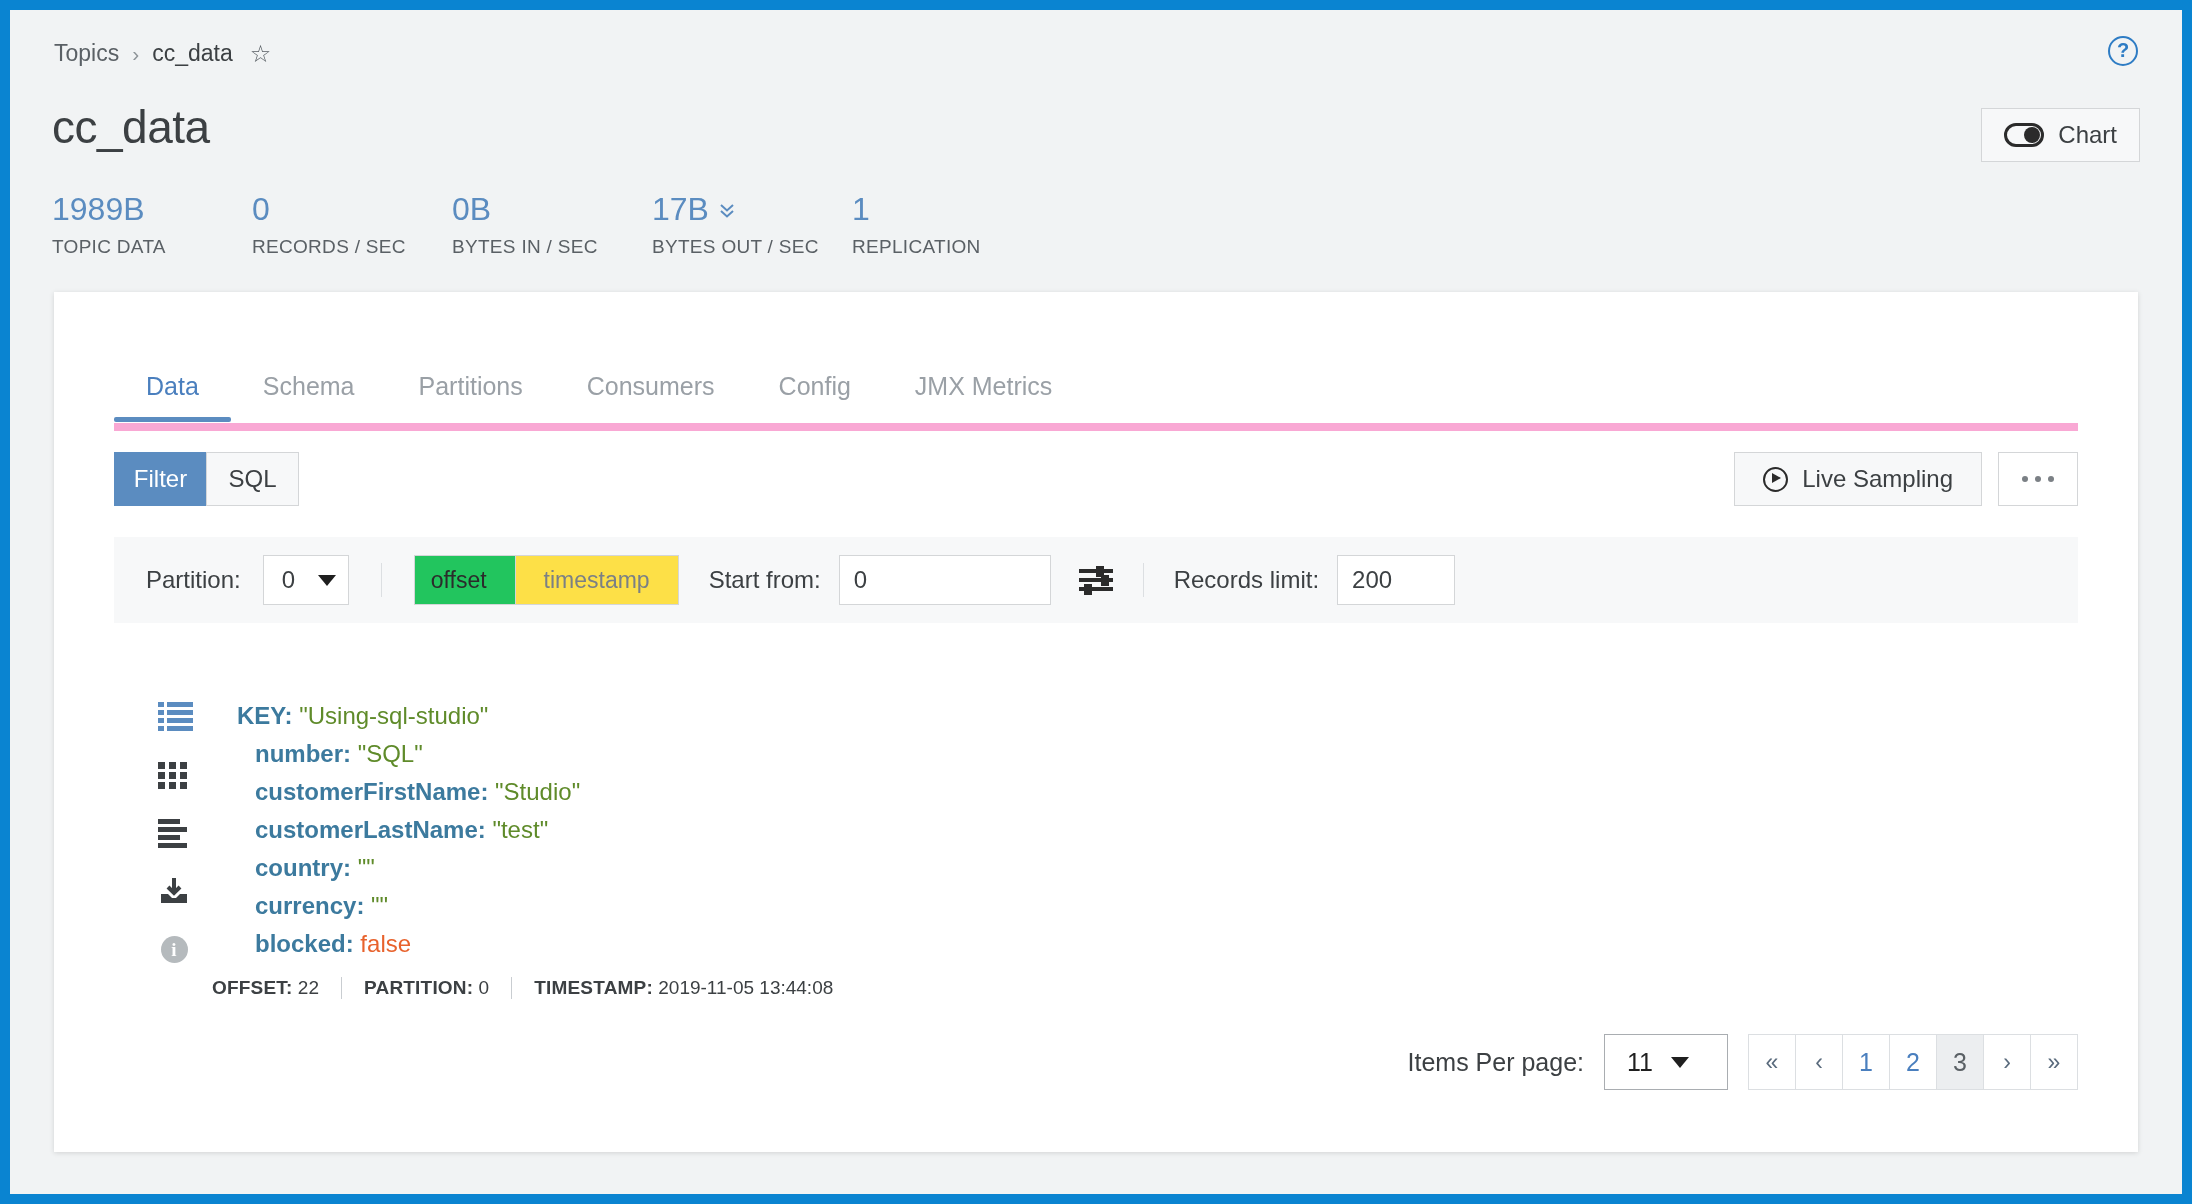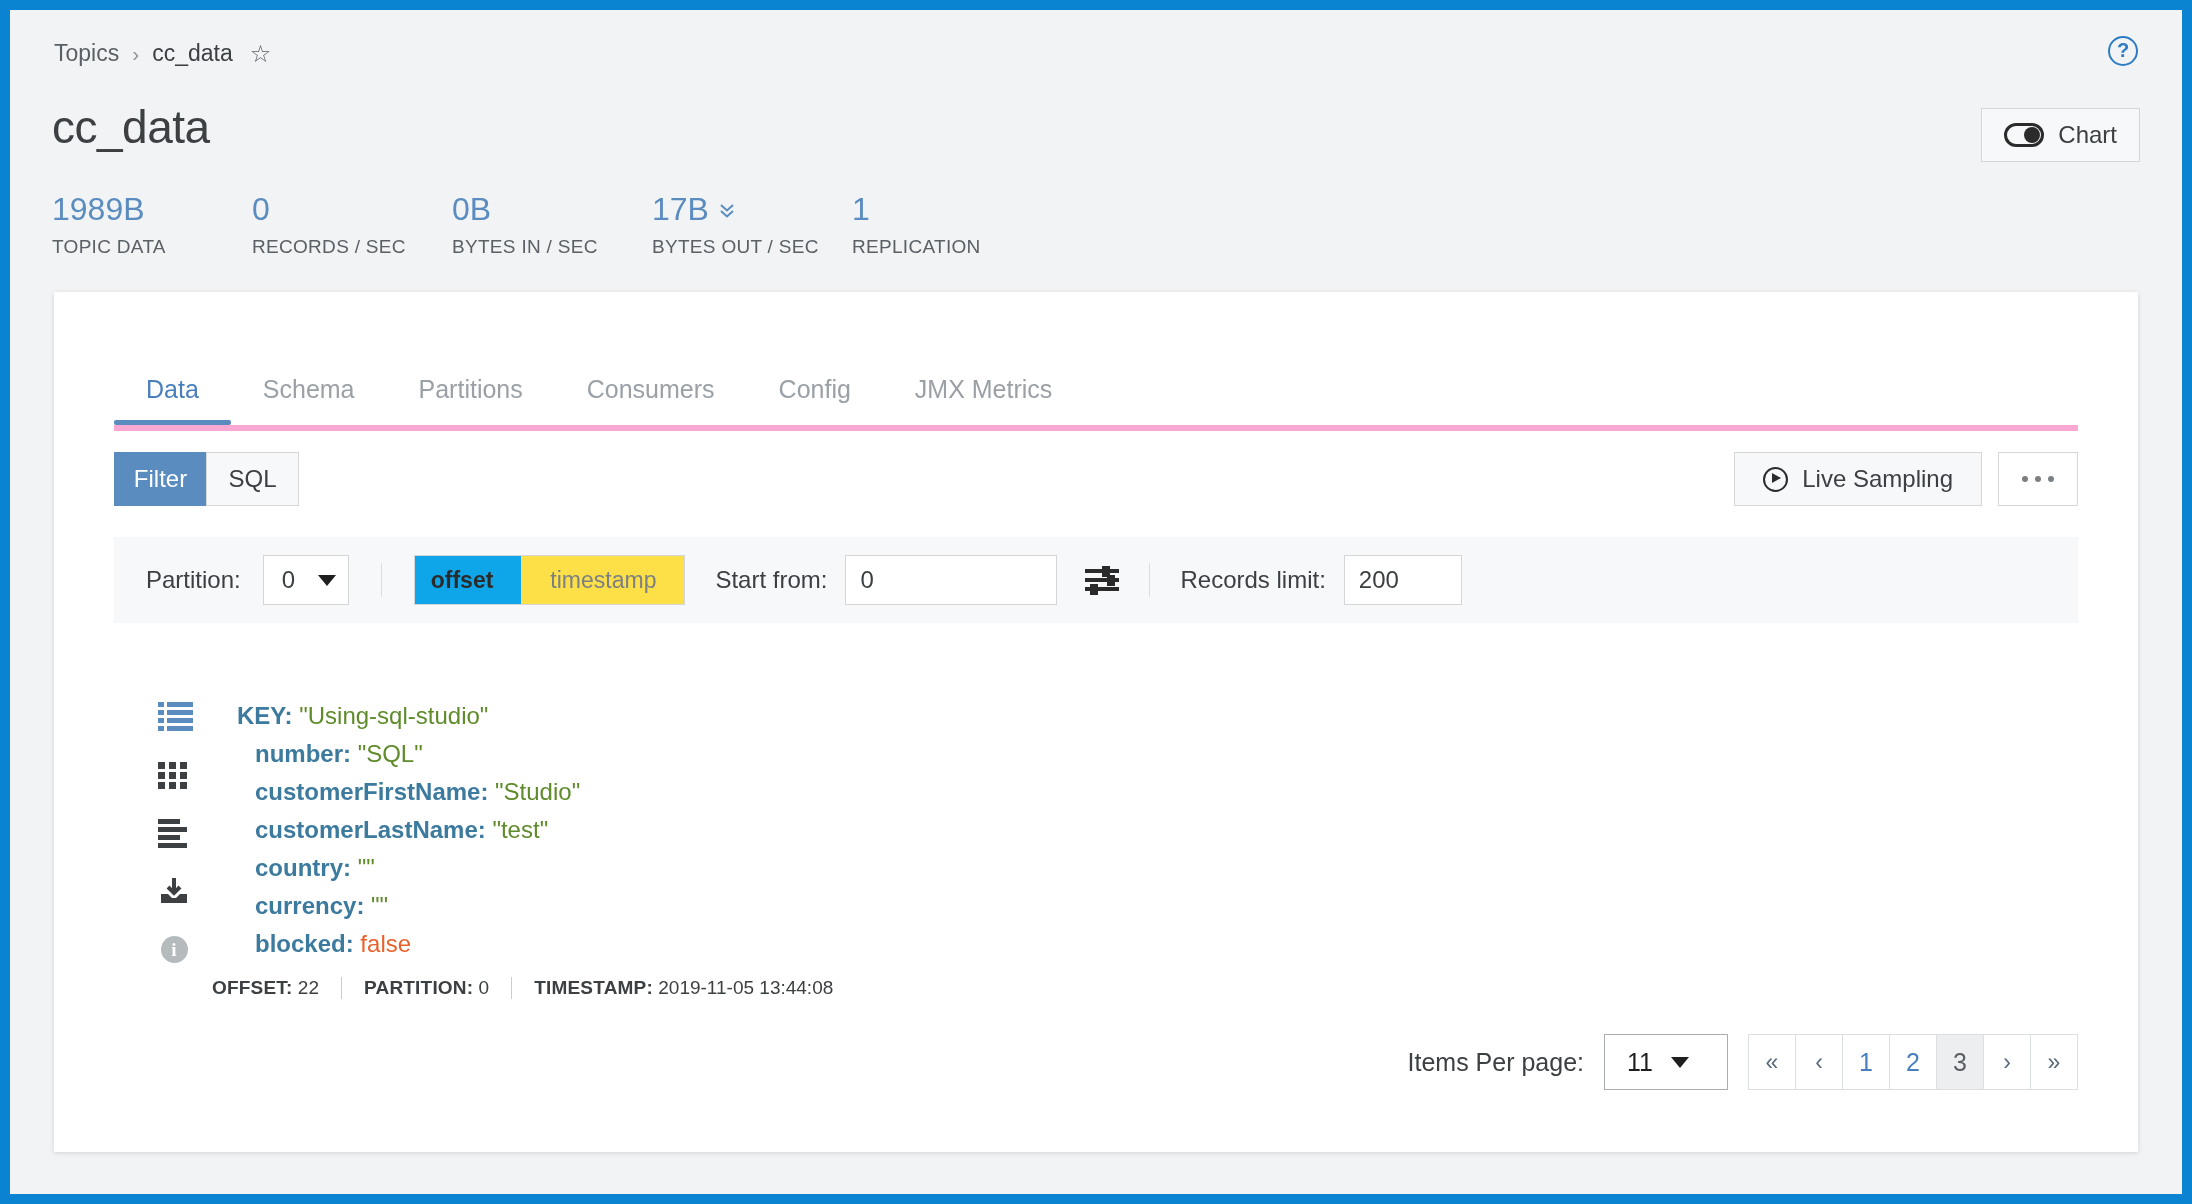--- a/index.html
+++ b/index.html
@@ -72,22 +72,22 @@
   
   #card {
     position: absolute; left: 44px; top: 282px; right: 44px; bottom: 42px;
     background: #ffffff;
     box-shadow: 0 1px 5px rgba(0,0,0,0.13);
   }
 
   
   #tabs {
     position: absolute; left: 60px; right: 60px; top: 80px;
-    height: 59px; border-bottom: 6px solid #f9a8d4;
-    display: flex; align-items: center;
+    height: 59px; border-bottom: 8px solid #f9a8d4;
+    display: flex; align-items: flex-start;
   }
   .tab {
     font-size: 25px; color: #9aa0a6; padding: 0 32px 19px 32px;
     cursor: pointer; position: relative; white-space: nowrap;
   }
   .tab.active { color: #4a7fbe; }
   .tab.active::after {
     content: ""; position: absolute; left: 0; right: 0; bottom: -2px;
     height: 5px; background: #5b8cc0; border-radius: 2px;
   }
@@ -143,21 +143,21 @@
   .caret { width: 0; height: 0; border-left: 9px solid transparent;
            border-right: 9px solid transparent; border-top: 11px solid #1f1f1f; }
   .vdiv { width: 1px; height: 34px; background: #dcdfe2; }
   .seg2 { display: flex; }
   .seg2-btn {
     height: 50px; padding: 0 28px; display: flex; align-items: center; justify-content: center;
     font-size: 23px; border: 1px solid #d4d6d8; margin-left: -1px;
     background: #fde047; color: #7b8085; cursor: pointer;
   }
   .seg2-btn:first-child { margin-left: 0; }
-  .seg2-btn.active { background: #0ea5e9; color: #2b2b2b; font-weight: bold; padding-left: 16px; }
+  .seg2-btn.active { background: #22c55e; color: #2b2b2b; font-weight: normal; padding-left: 16px; }
   .text-input {
     height: 50px; background: #ffffff; border: 1px solid #d4d6d8;
     font-size: 24px; color: #3c4043; padding: 0 14px; font-family: inherit;
   }
   .sliders-icon { width: 34px; height: 34px; position: relative; cursor: pointer; }
   .sliders-icon i { position: absolute; left: 0; right: 0; height: 3.5px; background: #2b2b2b; }
   .sliders-icon i::after {
     content: ""; position: absolute; top: -3.5px; width: 8px; height: 11px; background: #2b2b2b;
   }
   .sliders-icon i:nth-child(1) { top: 6px; }

